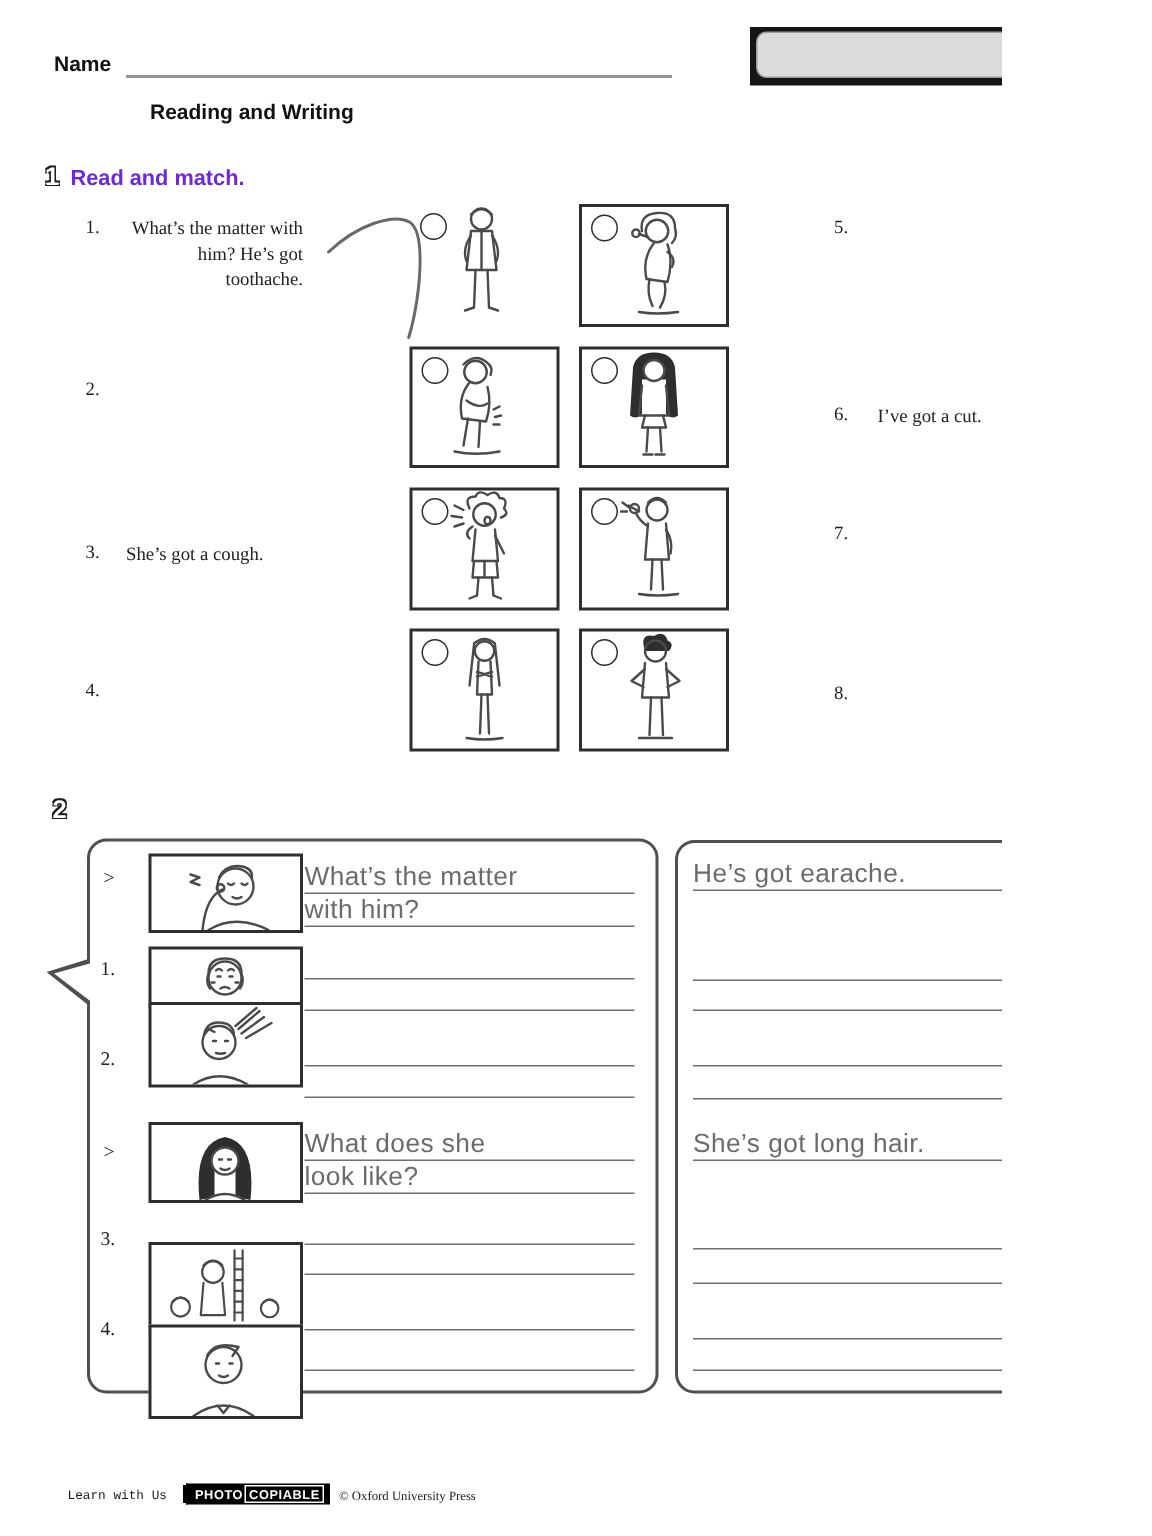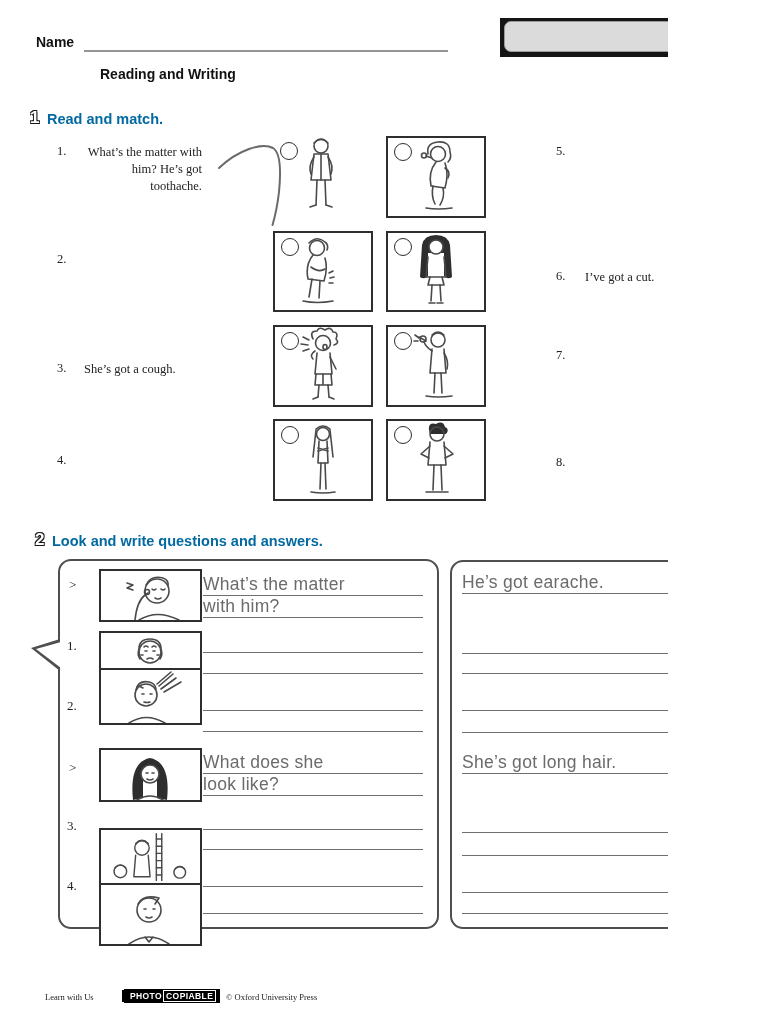--- a/index.html
+++ b/index.html
@@ -10,21 +10,21 @@
   
   .name-label{left:36px;top:34px;font-weight:bold;font-size:14px;color:#111;}
   .name-line{left:84px;top:33px;width:364px;height:17px;border-bottom:2px solid #949494;}
   .score-outer{left:500px;top:18px;width:228px;height:39px;background:#151515;}
   .score-inner{position:absolute;left:4px;top:3px;width:215px;height:29px;background:#dbdbdb;
                border-radius:7px;border:1px solid #9a9a9a;}
   .subtitle{left:100px;top:66px;font-weight:bold;font-size:14px;color:#111;}
   
   .outline-num{font-family:"Liberation Sans",sans-serif;font-weight:bold;font-size:17px;color:#fff;
       text-shadow:-1px -1px 0 #1a1a1a,1px -1px 0 #1a1a1a,-1px 1px 0 #1a1a1a,1px 1px 0 #1a1a1a;}
-  .sec-title{font-family:"Liberation Sans",sans-serif;font-weight:bold;font-size:14.5px;color:#0369a1;}
+  .sec-title{font-family:"Liberation Sans",sans-serif;font-weight:bold;font-size:14.5px;color:#6d28d9;}
   .marks{font-family:"Liberation Sans",sans-serif;font-weight:bold;font-size:13.5px;color:#0d0d0d;
          width:80px;text-align:right;}
   
   .it-num{font-size:12.5px;color:#222;}
   .it-text{font-size:12.5px;line-height:1.35;color:#222;}
   
   .pic-box{border:2px solid #2e2e2e;background:#fff;}
   .match-circle{width:16px;height:16px;border:1.8px solid #2e2e2e;border-radius:50%;background:#fff;}
   svg.fig{stroke:#4a4a4a;stroke-width:1.6;fill:none;stroke-linecap:round;stroke-linejoin:round;}
   
@@ -34,21 +34,21 @@
   .tail-l-in{position:absolute;left:-24px;top:81px;width:0;height:0;border-top:7px solid transparent;
       border-bottom:19px solid transparent;border-right:25px solid #fff;}
   .tail-r-out{position:absolute;right:-27px;top:84px;width:0;height:0;border-top:8px solid transparent;
       border-bottom:21px solid transparent;border-left:27px solid #4f4f4f;}
   .tail-r-in{position:absolute;right:-23px;top:87px;width:0;height:0;border-top:6px solid transparent;
       border-bottom:17px solid transparent;border-left:23px solid #fff;}
   .wline{height:0;border-top:1.8px solid #6f6f6f;}
   .hand{font-family:"Liberation Sans",sans-serif;font-size:17.5px;color:#6b6b6b;letter-spacing:.3px;}
   .marker{font-size:13px;color:#222;}
   
-  .foot-small{font-family:Liberation Serif, serif;font-size:8.5px;color:#1a1a1a;}
+  .foot-small{font-family:Liberation Mono, monospace;font-size:8.5px;color:#1a1a1a;}
   .badge{background:#000;color:#fff;font-family:"Liberation Sans",sans-serif;font-weight:bold;
          font-size:8.5px;padding:2px 4px 2px 5px;letter-spacing:.4px;border-left:1.5px solid #000;
          box-shadow:-3px 0 0 -1px #000;}
   .badge .boxed{border:1px solid #fff;padding:0 2px;margin-left:1px;}
   .foot-copy{font-size:8.5px;color:#1a1a1a;}
   .gear-num{font-family:"DejaVu Serif",serif;font-weight:bold;}
 </style>
 </head>
 <body>
 
@@ -183,21 +183,20 @@
       <path d="M41,9 Q40,1 48,3 Q55,-1 57,6 Q62,8 58,13 L42,13 Z" fill="#2e2e2e" stroke="none"></path>
       <circle cx="49" cy="13" r="7"></circle>
         <path d="M42,21 L40,44 L58,44 L56,21"></path>
       <path d="M42,25 L33,33 L41,37 M56,25 L65,33 L57,37"></path>
       <path d="M46,44 L45,69 M53,44 L54,69"></path>
         <path d="M38,71 L60,71"></path>
     </svg>
   </div>
 
   <div class="abs outline-num" style="left:35px;top:530px;">2</div>
-  <div class="abs sec-title" style="left:52px;top:533px;">Look and write questions and answers.</div>
   <div class="abs marks" style="left:658px;top:533px;">/8 marks</div>
 
   <div class="abs bubble" style="left:58px;top:559px;width:377px;height:366px;">
     <span class="tail-l-out"></span>
     <span class="tail-l-in"></span>
   </div>
 
   <div class="abs marker" style="left:69px;top:577px;">&gt;</div>
   <div class="abs marker" style="left:67px;top:638px;">1.</div>
   <div class="abs marker" style="left:67px;top:698px;">2.</div>

